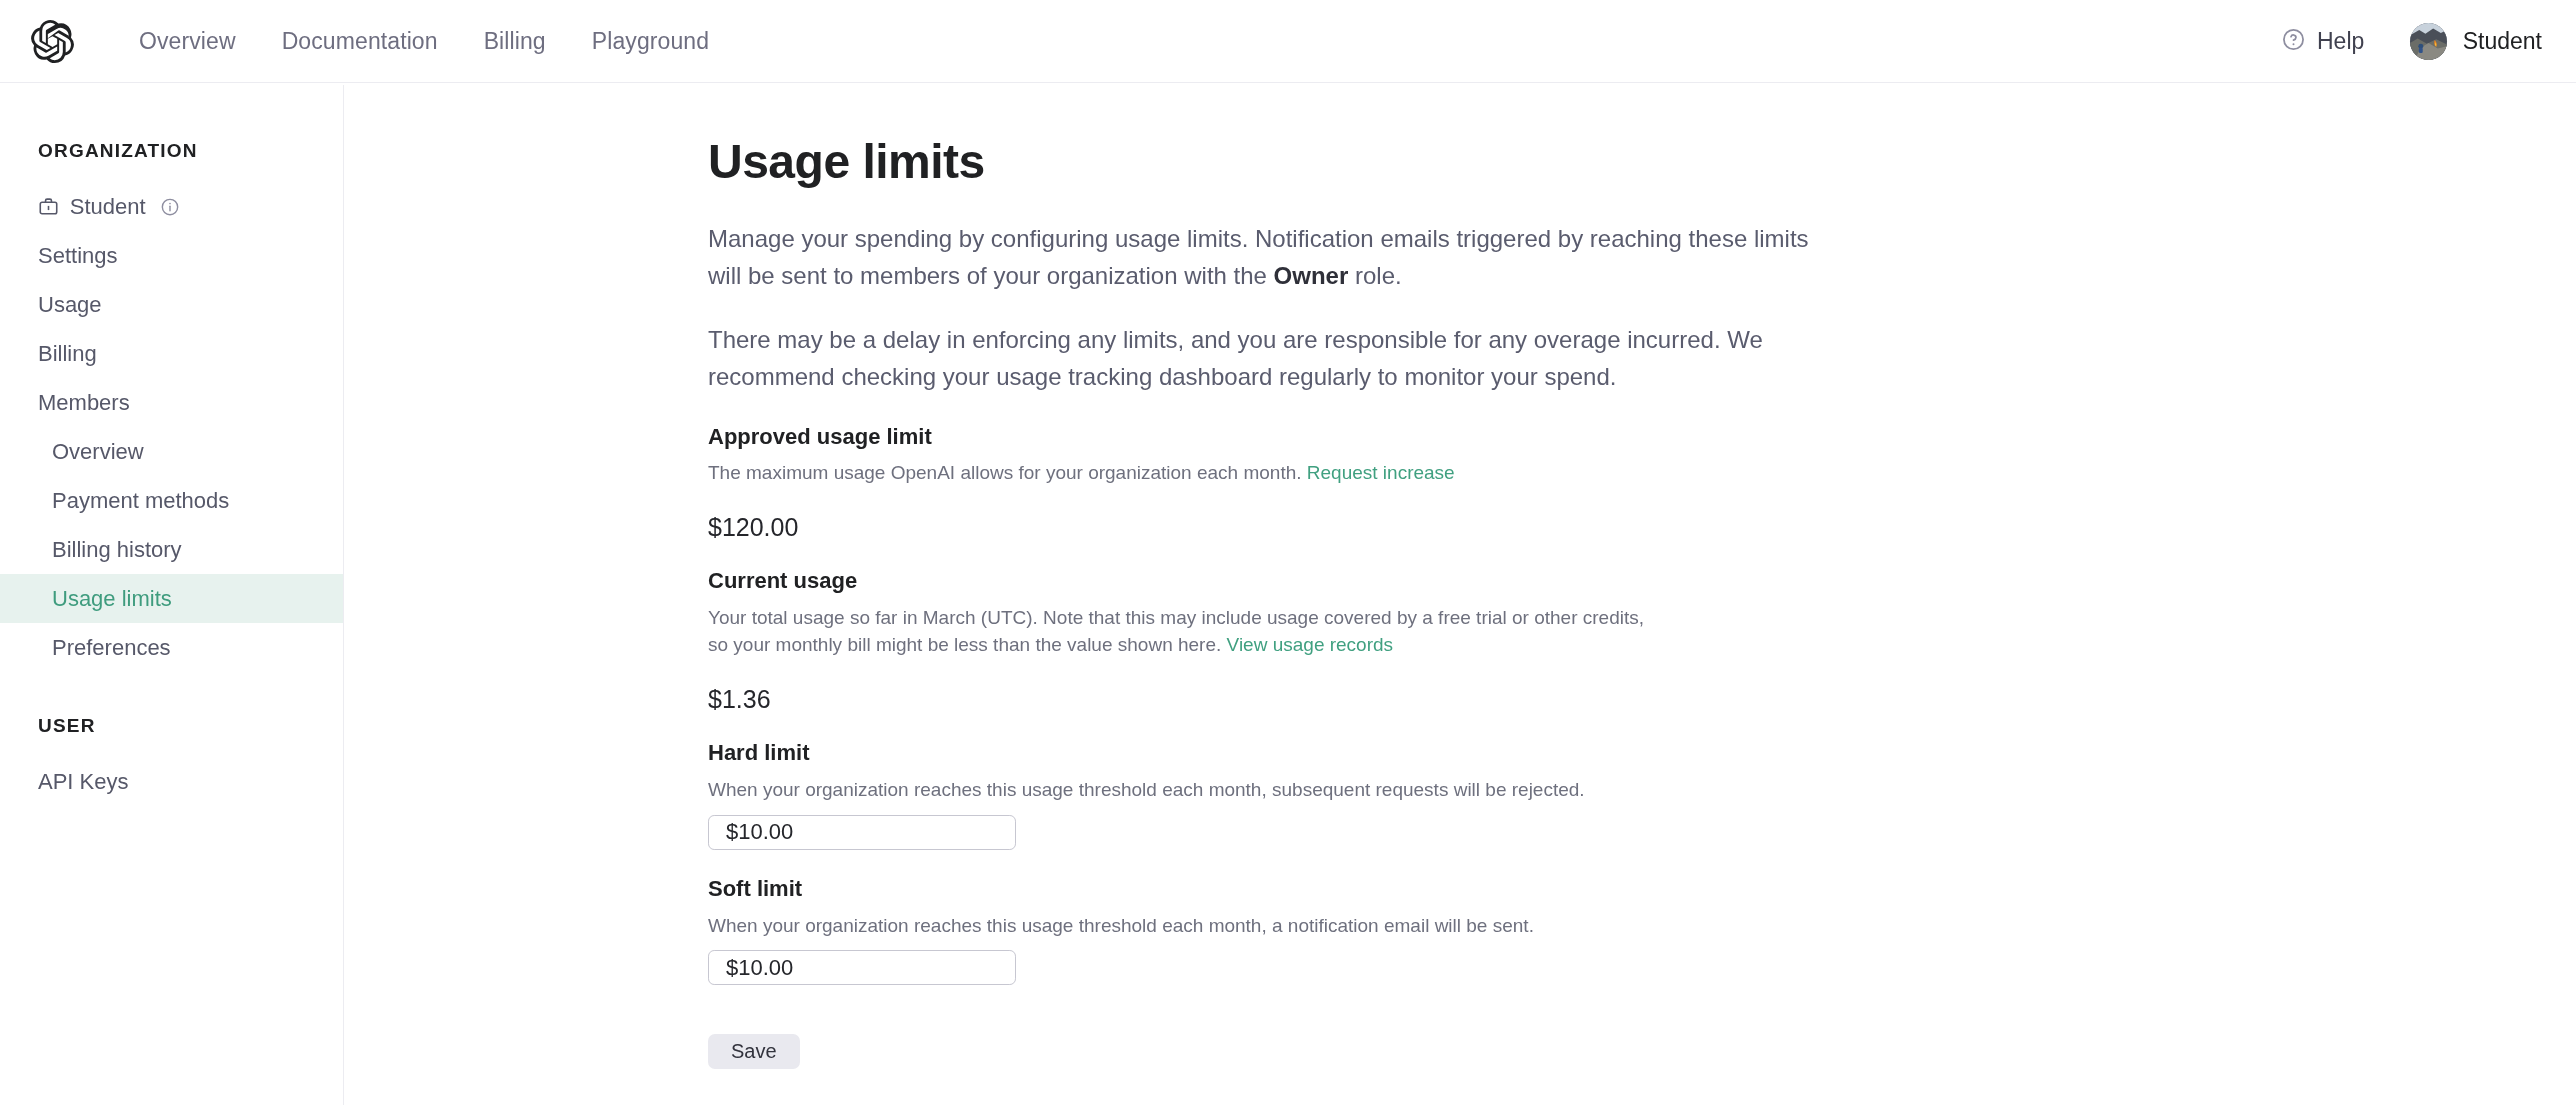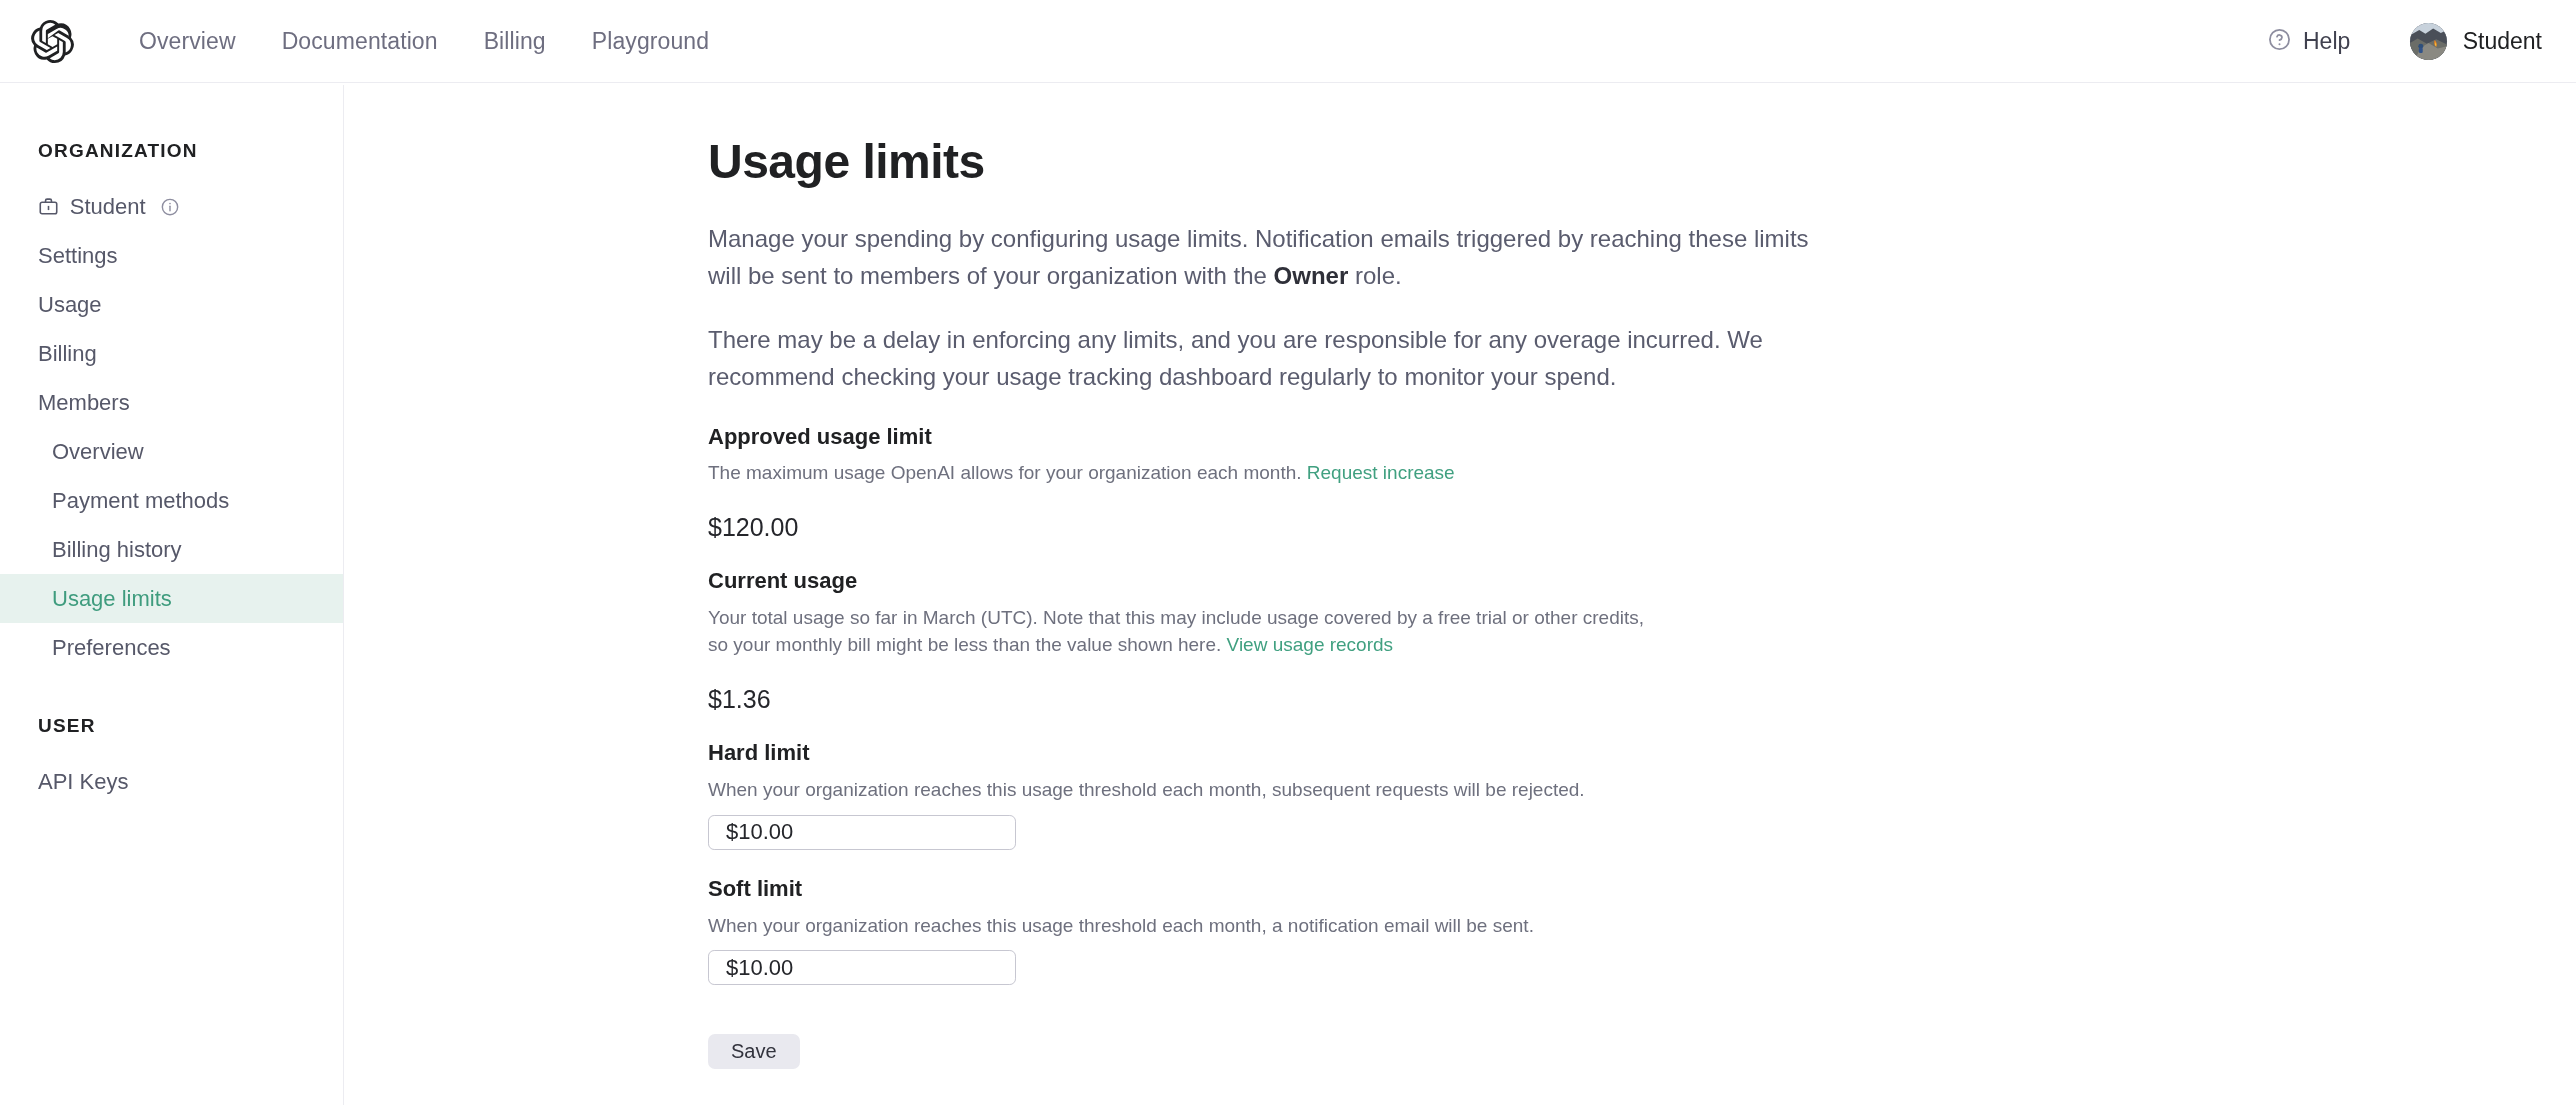--- a/index.html
+++ b/index.html
@@ -38,21 +38,21 @@
     padding: 0 23px;
     white-space: nowrap;
     cursor: pointer;
     letter-spacing: 0.1px;
   }
   .topbar-right {
     margin-left: auto;
     display: flex;
     align-items: center;
     margin-right: 34px;
-    gap: 17px;
+    gap: 3px;
   }
   .help-group {
     display: flex; align-items: center;
     gap: 10.8px;
     cursor: pointer;
     margin-right: 43px;
   }
   .help-label { font-size: 23px; color: #40414f; }
   .user-group {
     display: flex; align-items: center;

